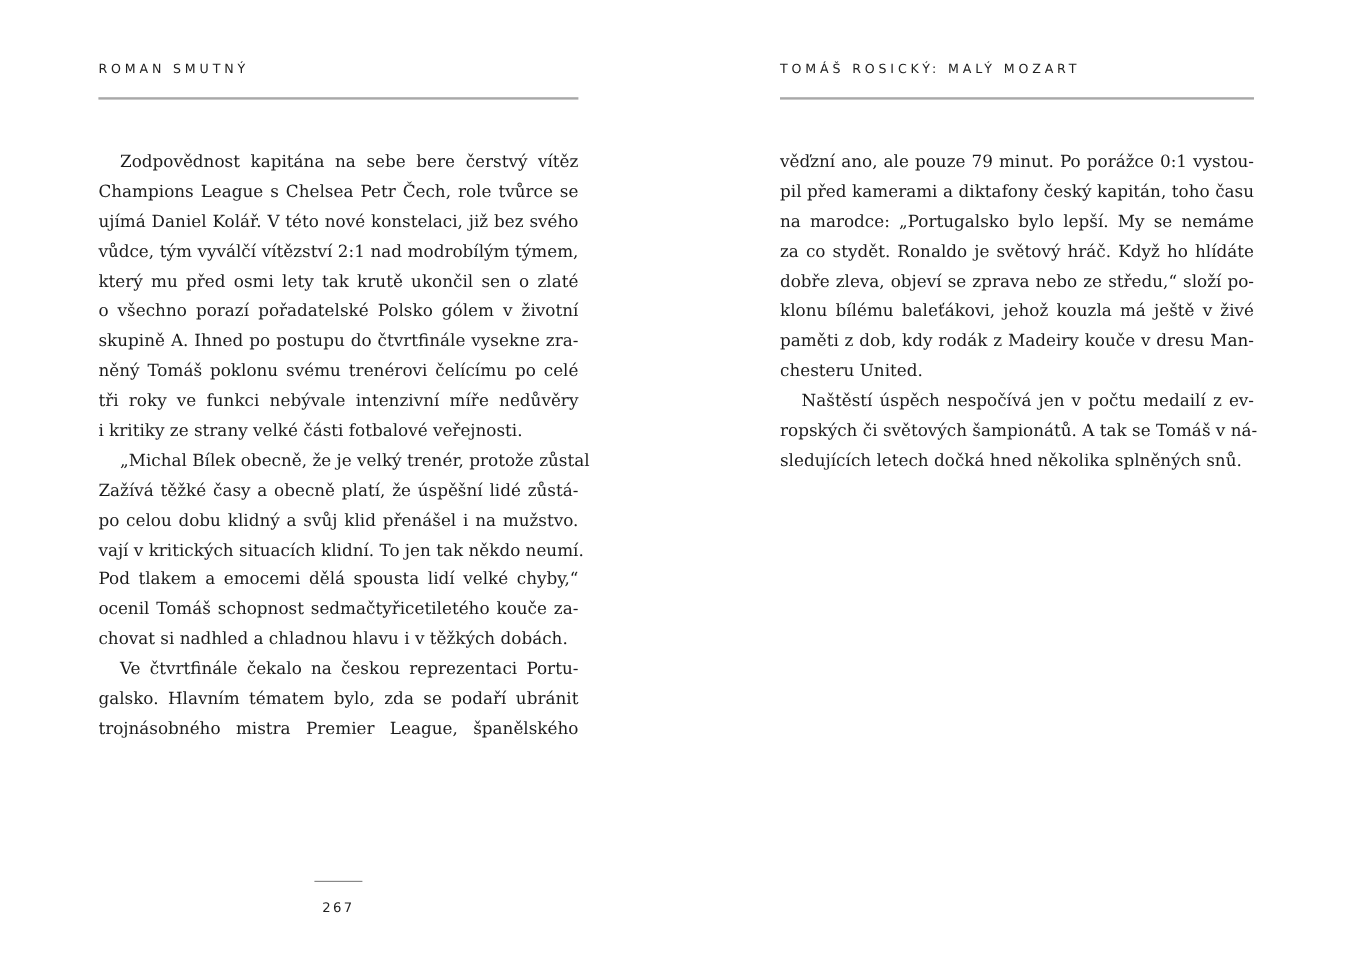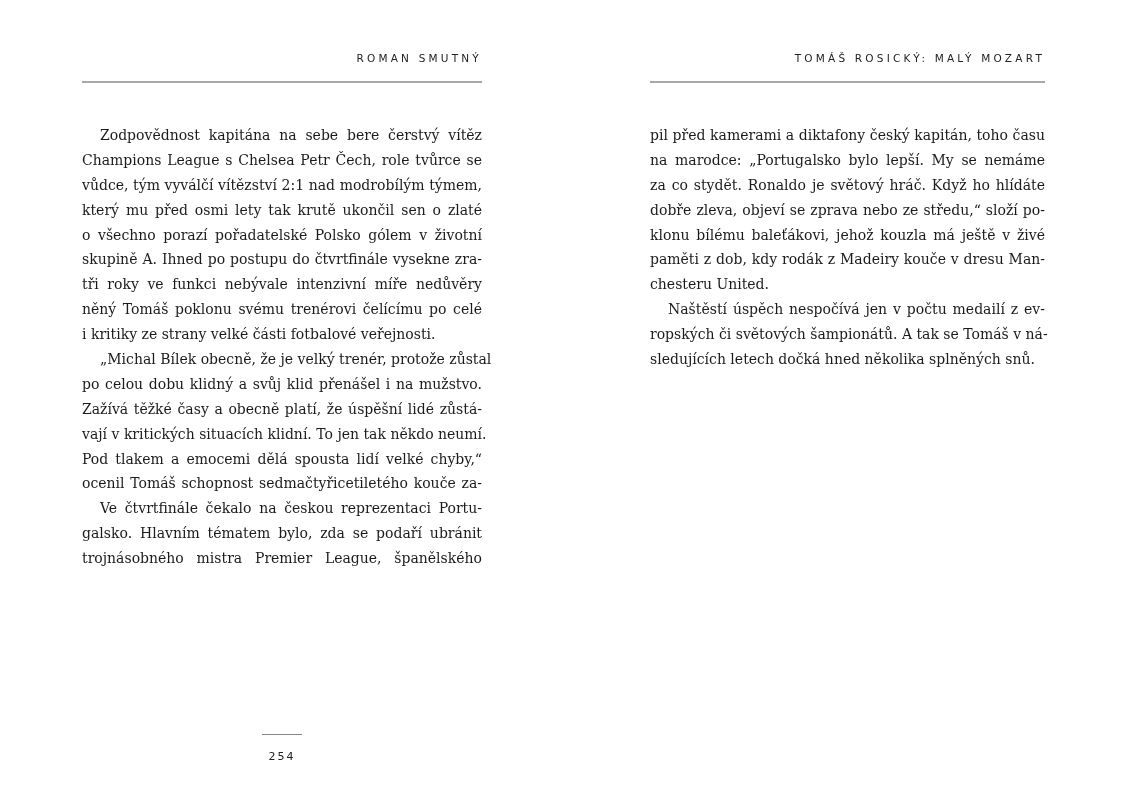--- a/index.html
+++ b/index.html
@@ -1,21 +1,21 @@
 <!DOCTYPE html>
 <html><head>
 <meta charset="utf-8">
 <style>
   html, body { margin: 0; padding: 0; background: #ffffff; }
   body { width: 1131px; height: 800px; position: relative; overflow: hidden; }
   .page { position: absolute; top: 0; width: 400px; }
   .page.left { left: 82px; }
   .page.right { left: 650px; width: 395px; }
   .running-head {
-    position: absolute; top: 52px; left: 0; right: 0; text-align: right;
+    position: absolute; top: 52px; left: 0; right: 0; text-align: left;
     font-family: "DejaVu Sans", sans-serif; font-size: 10.5px; letter-spacing: 3.2px;
     color: #222; text-transform: uppercase;
   }
   .rule { position: absolute; top: 81px; left: 0; right: 0; height: 2px; background: #a8a8a8; }
   .body-text {
     position: absolute; top: 123px; left: 0; right: 0;
     font-family: "DejaVu Serif", serif; font-size: 15.2px; line-height: 24.9px; color: #1b1b1b;
   }
   .line { white-space: nowrap; text-align: justify; text-align-last: justify; display: block; height: 24.9px; }
   .line.last { text-align-last: left; }
@@ -29,45 +29,48 @@
 </style>
 </head>
 <body>
 
 <div class="page left">
   <div class="running-head">ROMAN SMUTNÝ</div>
   <div class="rule"></div>
   <div class="body-text" id="left-body">
       <span class="line indent">Zodpovědnost kapitána na sebe bere čerstvý vítěz</span>
       <span class="line">Champions League s Chelsea Petr Čech, role tvůrce se</span>
+      <span class="line">ujímá Daniel Kolář. V této nové konstelaci, již bez svého</span>
       <span class="line">vůdce, tým vyválčí vítězství 2:1 nad modrobílým týmem,</span>
       <span class="line">který mu před osmi lety tak krutě ukončil sen o zlaté</span>
       <span class="line">o všechno porazí pořadatelské Polsko gólem v životní</span>
       <span class="line">skupině A. Ihned po postupu do čtvrtfinále vysekne zra-</span>
+      <span class="line">něný Tomáš poklonu svému trenérovi čelícímu po celé</span>
       <span class="line">tři roky ve funkci nebývale intenzivní míře nedůvěry</span>
-      <span class="line">něný Tomáš poklonu svému trenérovi čelícímu po celé</span>
       <span class="line last">i kritiky ze strany velké části fotbalové veřejnosti.</span>
       <span class="line indent">„Michal Bílek obecně, že je velký trenér, protože zůstal</span>
+      <span class="line">Zažívá těžké časy a obecně platí, že úspěšní lidé zůstá-</span>
       <span class="line">po celou dobu klidný a svůj klid přenášel i na mužstvo.</span>
-      <span class="line">Zažívá těžké časy a obecně platí, že úspěšní lidé zůstá-</span>
       <span class="line">vají v kritických situacích klidní. To jen tak někdo neumí.</span>
       <span class="line">Pod tlakem a emocemi dělá spousta lidí velké chyby,“</span>
       <span class="line">ocenil Tomáš schopnost sedmačtyřicetiletého kouče za-</span>
+      <span class="line last">chovat si nadhled a chladnou hlavu i v těžkých dobách.</span>
       <span class="line indent">Ve čtvrtfinále čekalo na českou reprezentaci Portu-</span>
       <span class="line">galsko. Hlavním tématem bylo, zda se podaří ubránit</span>
       <span class="line">trojnásobného mistra Premier League, španělského</span>
     </div>
   <div class="folio-rule"></div>
-  <div class="folio">254</div>
+  <div class="folio">267</div>
 </div>
 
 <div class="page right">
   <div class="running-head">TOMÁŠ ROSICKÝ: MALÝ MOZART</div>
   <div class="rule"></div>
   <div class="body-text" id="right-body">
+      <span class="line">věďzní ano, ale pouze 79 minut. Po porážce 0:1 vystou-</span>
       <span class="line">pil před kamerami a diktafony český kapitán, toho času</span>
       <span class="line">na marodce: „Portugalsko bylo lepší. My se nemáme</span>
       <span class="line">za co stydět. Ronaldo je světový hráč. Když ho hlídáte</span>
       <span class="line">dobře zleva, objeví se zprava nebo ze středu,“ složí po-</span>
       <span class="line">klonu bílému baleťákovi, jehož kouzla má ještě v živé</span>
       <span class="line">paměti z dob, kdy rodák z Madeiry kouče v dresu Man-</span>
       <span class="line last">chesteru United.</span>
       <span class="line indent">Naštěstí úspěch nespočívá jen v počtu medailí z ev-</span>
       <span class="line">ropských či světových šampionátů. A tak se Tomáš v ná-</span>
       <span class="line last">sledujících letech dočká hned několika splněných snů.</span>

